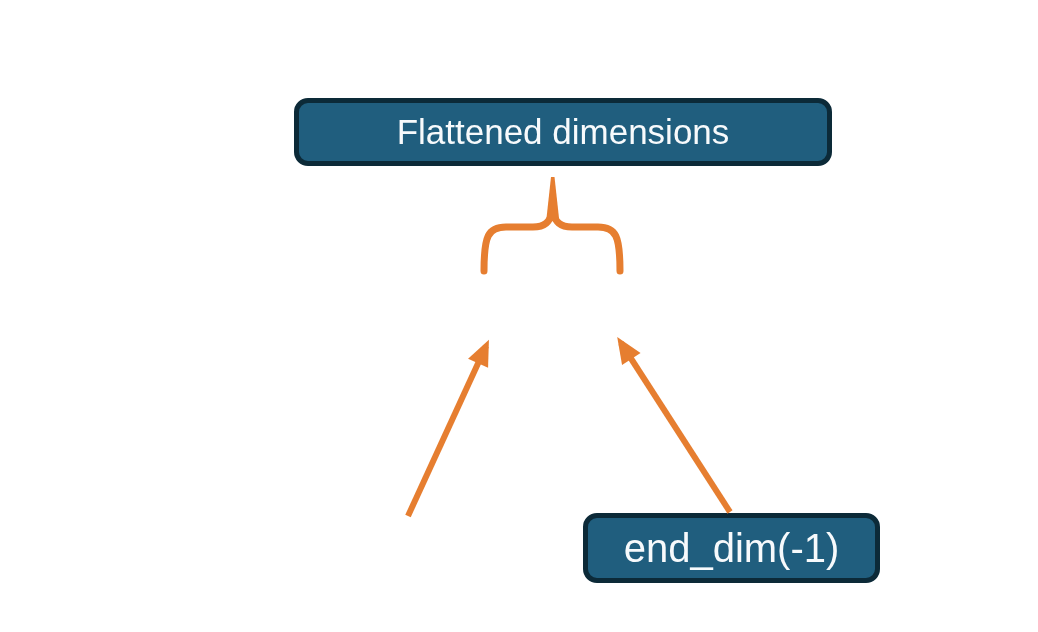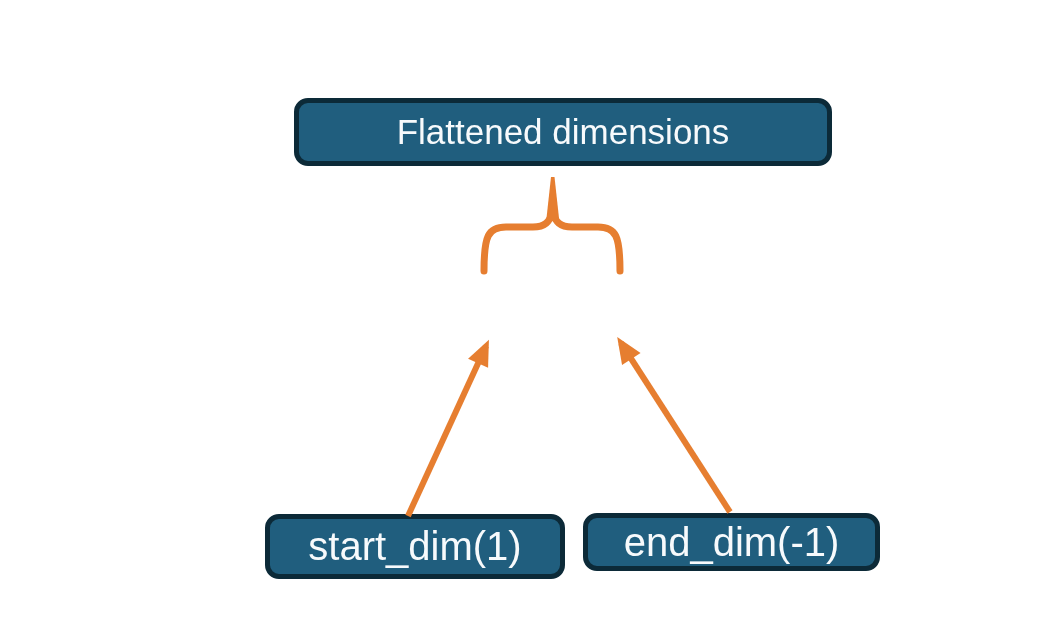--- a/index.html
+++ b/index.html
@@ -59,21 +59,21 @@
   .dim-box.start {
     left: 265px;
     top: 514px;
     width: 300px;
     height: 65px;
   }
   .dim-box.end {
     left: 583px;
     top: 513px;
     width: 297px;
-    height: 58px;
+    height: 70px;
   }
 
   .overlay {
     position: absolute;
     left: 0;
     top: 0;
     width: 1038px;
     height: 632px;
     pointer-events: none;
     z-index: 5;
@@ -90,23 +90,20 @@
 </head>
 <body>
 
 <div class="stage">
 
   <div class="box title-box">
     <span>Flattened dimensions</span>
   </div>
 
 
-  <div class="box dim-box start">
-    <span>start_dim(1)</span>
-  </div>
 
   <div class="box dim-box end">
     <span>end_dim(-1)</span>
   </div>
 
   <svg class="overlay" viewBox="0 0 1038 632" xmlns="http://www.w3.org/2000/svg">
     <defs>
       <marker id="arrowhead" markerUnits="userSpaceOnUse" markerWidth="30" markerHeight="26" refX="20" refY="13" orient="auto">
         <path d="M1,2 L27,13 L1,24 Z" fill="#e67e30"></path>
       </marker>

